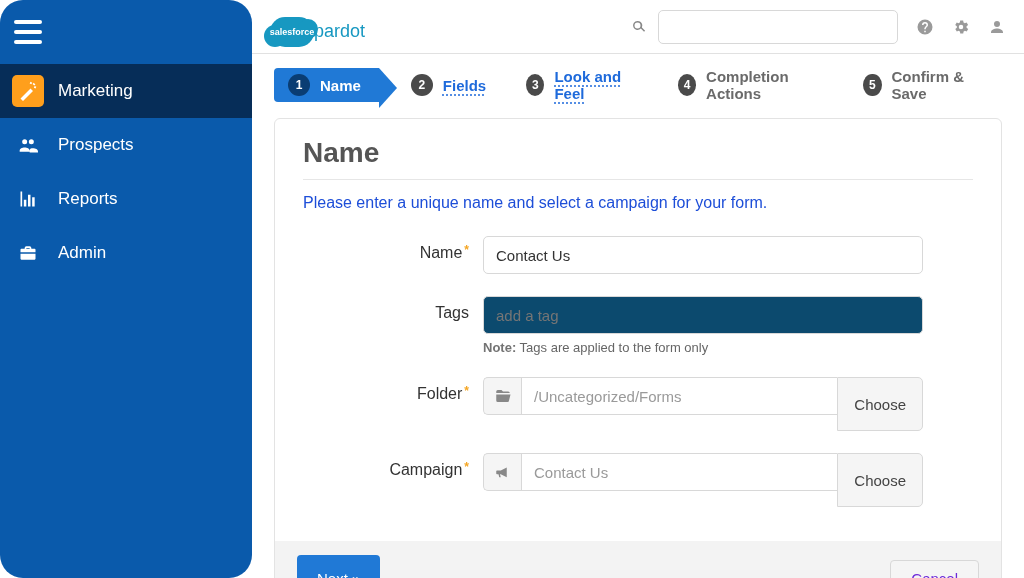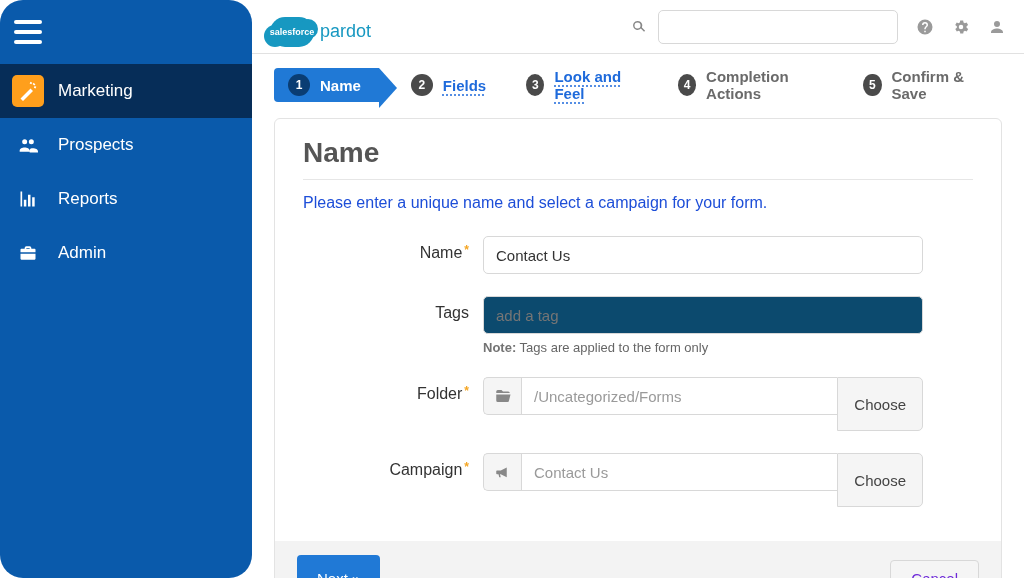--- a/index.html
+++ b/index.html
@@ -83,21 +83,20 @@
     height: 54px;
     background: #fff;
     border-bottom: 1px solid #e1e1e1;
     display: flex;
     align-items: center;
     padding: 0 18px;
   }
   .logo {
     display: flex;
     align-items: center;
-    gap: 6px;
     margin-top: 10px;
   }
   .logo-cloud {
     width: 44px; height: 30px;
     background: #1798c1;
     border-radius: 16px;
     position: relative;
     display:flex;align-items:center;justify-content:center;
   }
   .logo-cloud::before,

